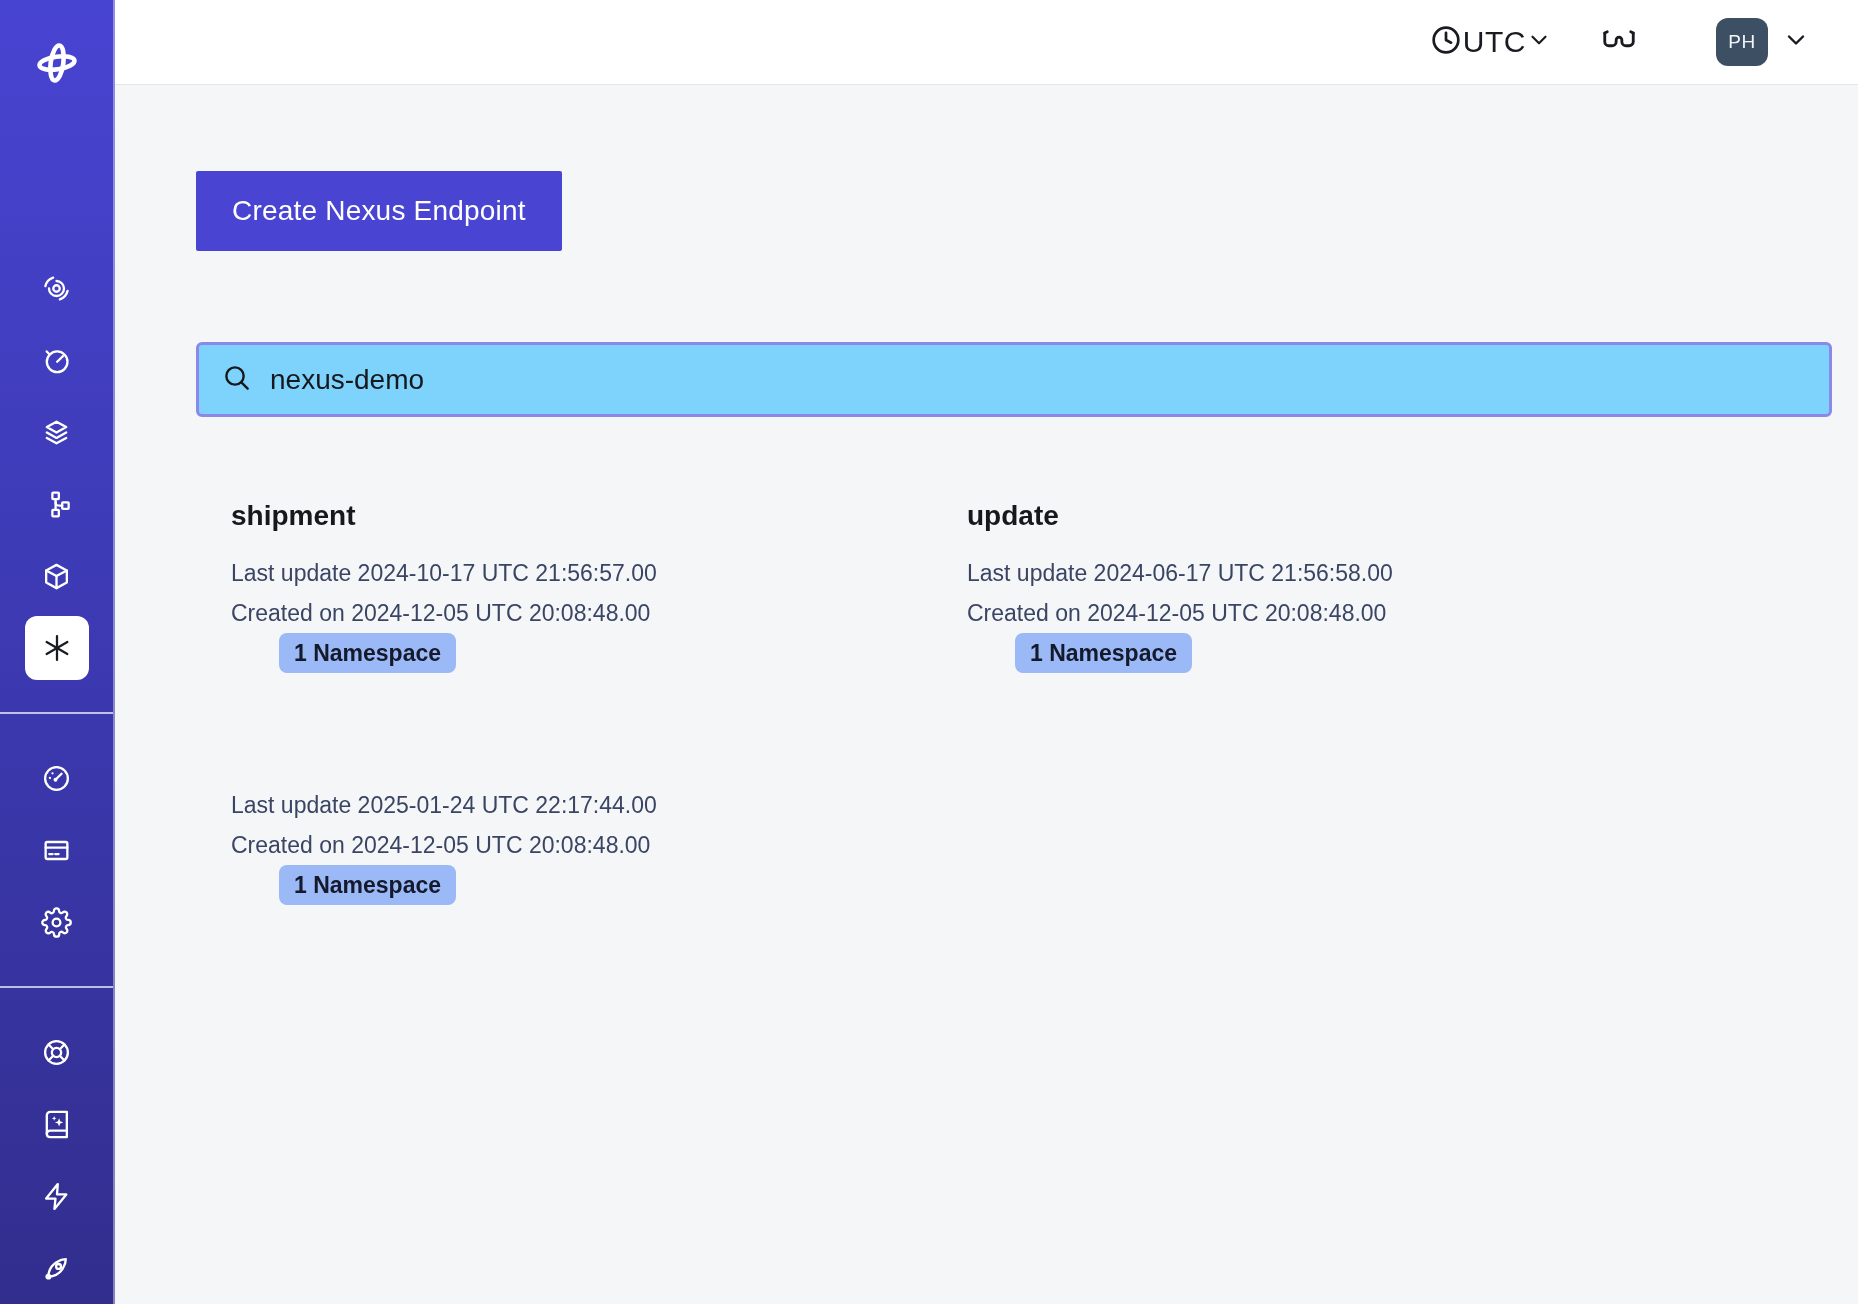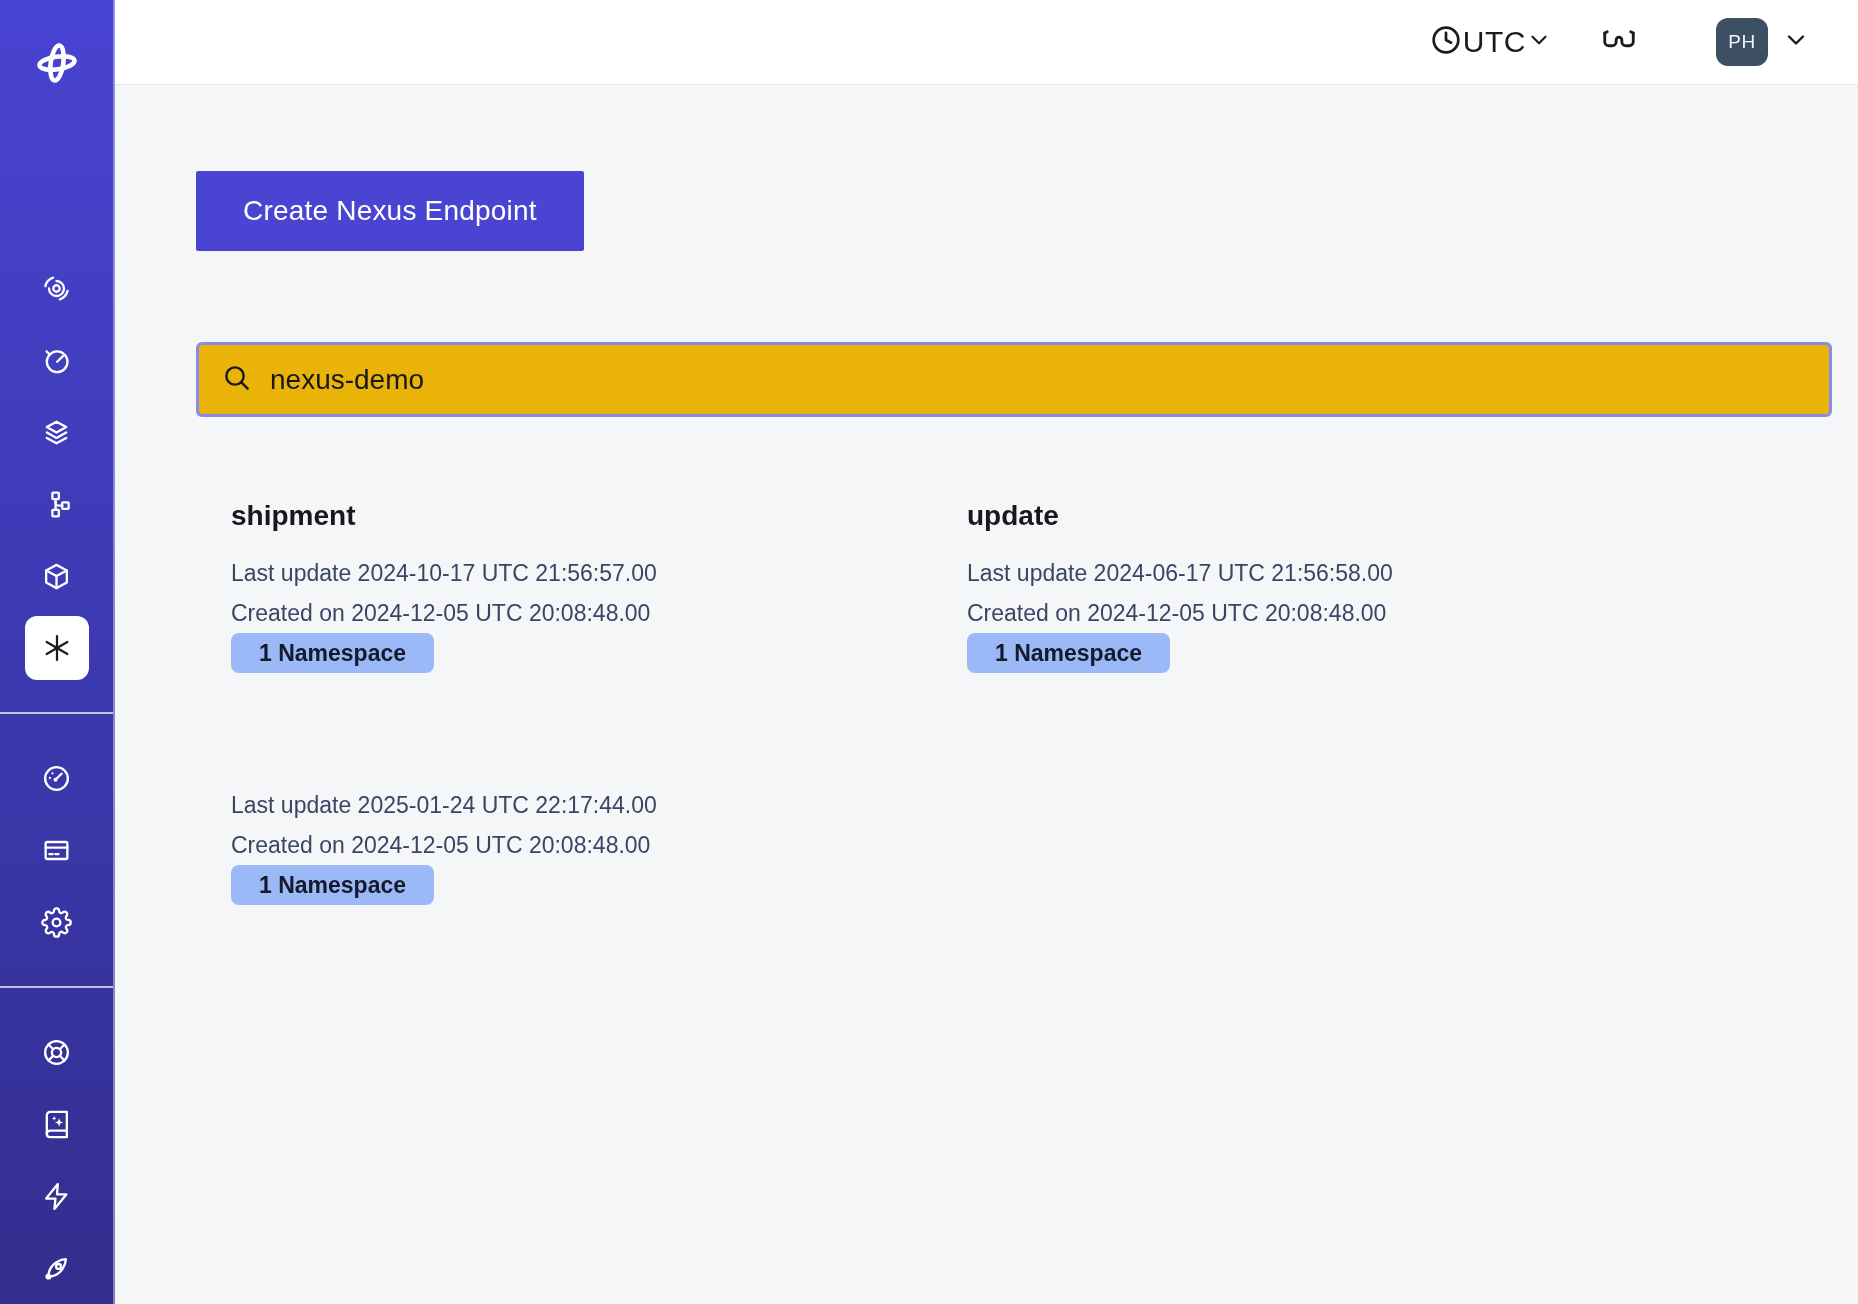--- a/index.html
+++ b/index.html
@@ -53,47 +53,48 @@
     width: 52px; height: 48px; border-radius: 12px; background: #3d4f63;
     color: #f2f4f7; font-size: 19px; font-weight: 500; letter-spacing: 0.5px;
     display: flex; align-items: center; justify-content: center;
   }
 
   
   .content { padding: 86px 28px 0 81px; }
   .page-header { display: flex; align-items: center; justify-content: space-between; }
   .page-title { font-size: 50px; font-weight: 700; color: #17181d; letter-spacing: -1px; }
   .create-btn {
-    height: 80px; padding: 0 47px; background: #4a44d3; color: #ffffff;
+    height: 80px; padding: 0 36px; background: #4a44d3; color: #ffffff;
     font-family: inherit; font-size: 28px; font-weight: 400; border: none;
     border-radius: 2px; cursor: pointer; letter-spacing: 0.2px;
   }
 
   .search-box {
     margin-top: 91px; height: 75px; width: 1636px;
-    background: #eab308; border: 3px solid #8a88e9; border-radius: 6px;
+    background: #7dd3fc; border: 3px solid #8a88e9; border-radius: 6px;
     display: flex; align-items: center; padding: 0 20px 0 22px;
   }
   .search-box svg { flex: none; }
   .search-input {
     flex: 1; border: none; outline: none; background: transparent;
     font-family: inherit; font-size: 28px; color: #17181d; margin-left: 17px;
   }
 
   .endpoint-grid {
     margin-top: 78px;
     display: grid; grid-template-columns: 736px 736px; row-gap: 112px;
   }
   .endpoint-card { padding: 0 35px; cursor: pointer; }
   .endpoint-name { font-size: 28px; font-weight: 700; color: #17181d; line-height: 42px; margin-bottom: 16px; }
   .endpoint-meta { font-size: 23px; color: #3a4564; line-height: 40px; }
   .ns-badge {
     display: inline-block; margin-top: 0px; background: #9cb9f7; color: #14192b;
-    font-size: 23px; font-weight: 700; line-height: 32px; padding: 4px 28px;
+    font-size: 23px; font-weight: 700; line-height: 32px; padding: 4px 15px;
     border-radius: 8px;
+    margin-left: 48px;
   }
 </style>
 </head>
 <body>
 
 <div class="app">
 
   <aside class="sidebar">
     <div class="logo-block">
       <span>

